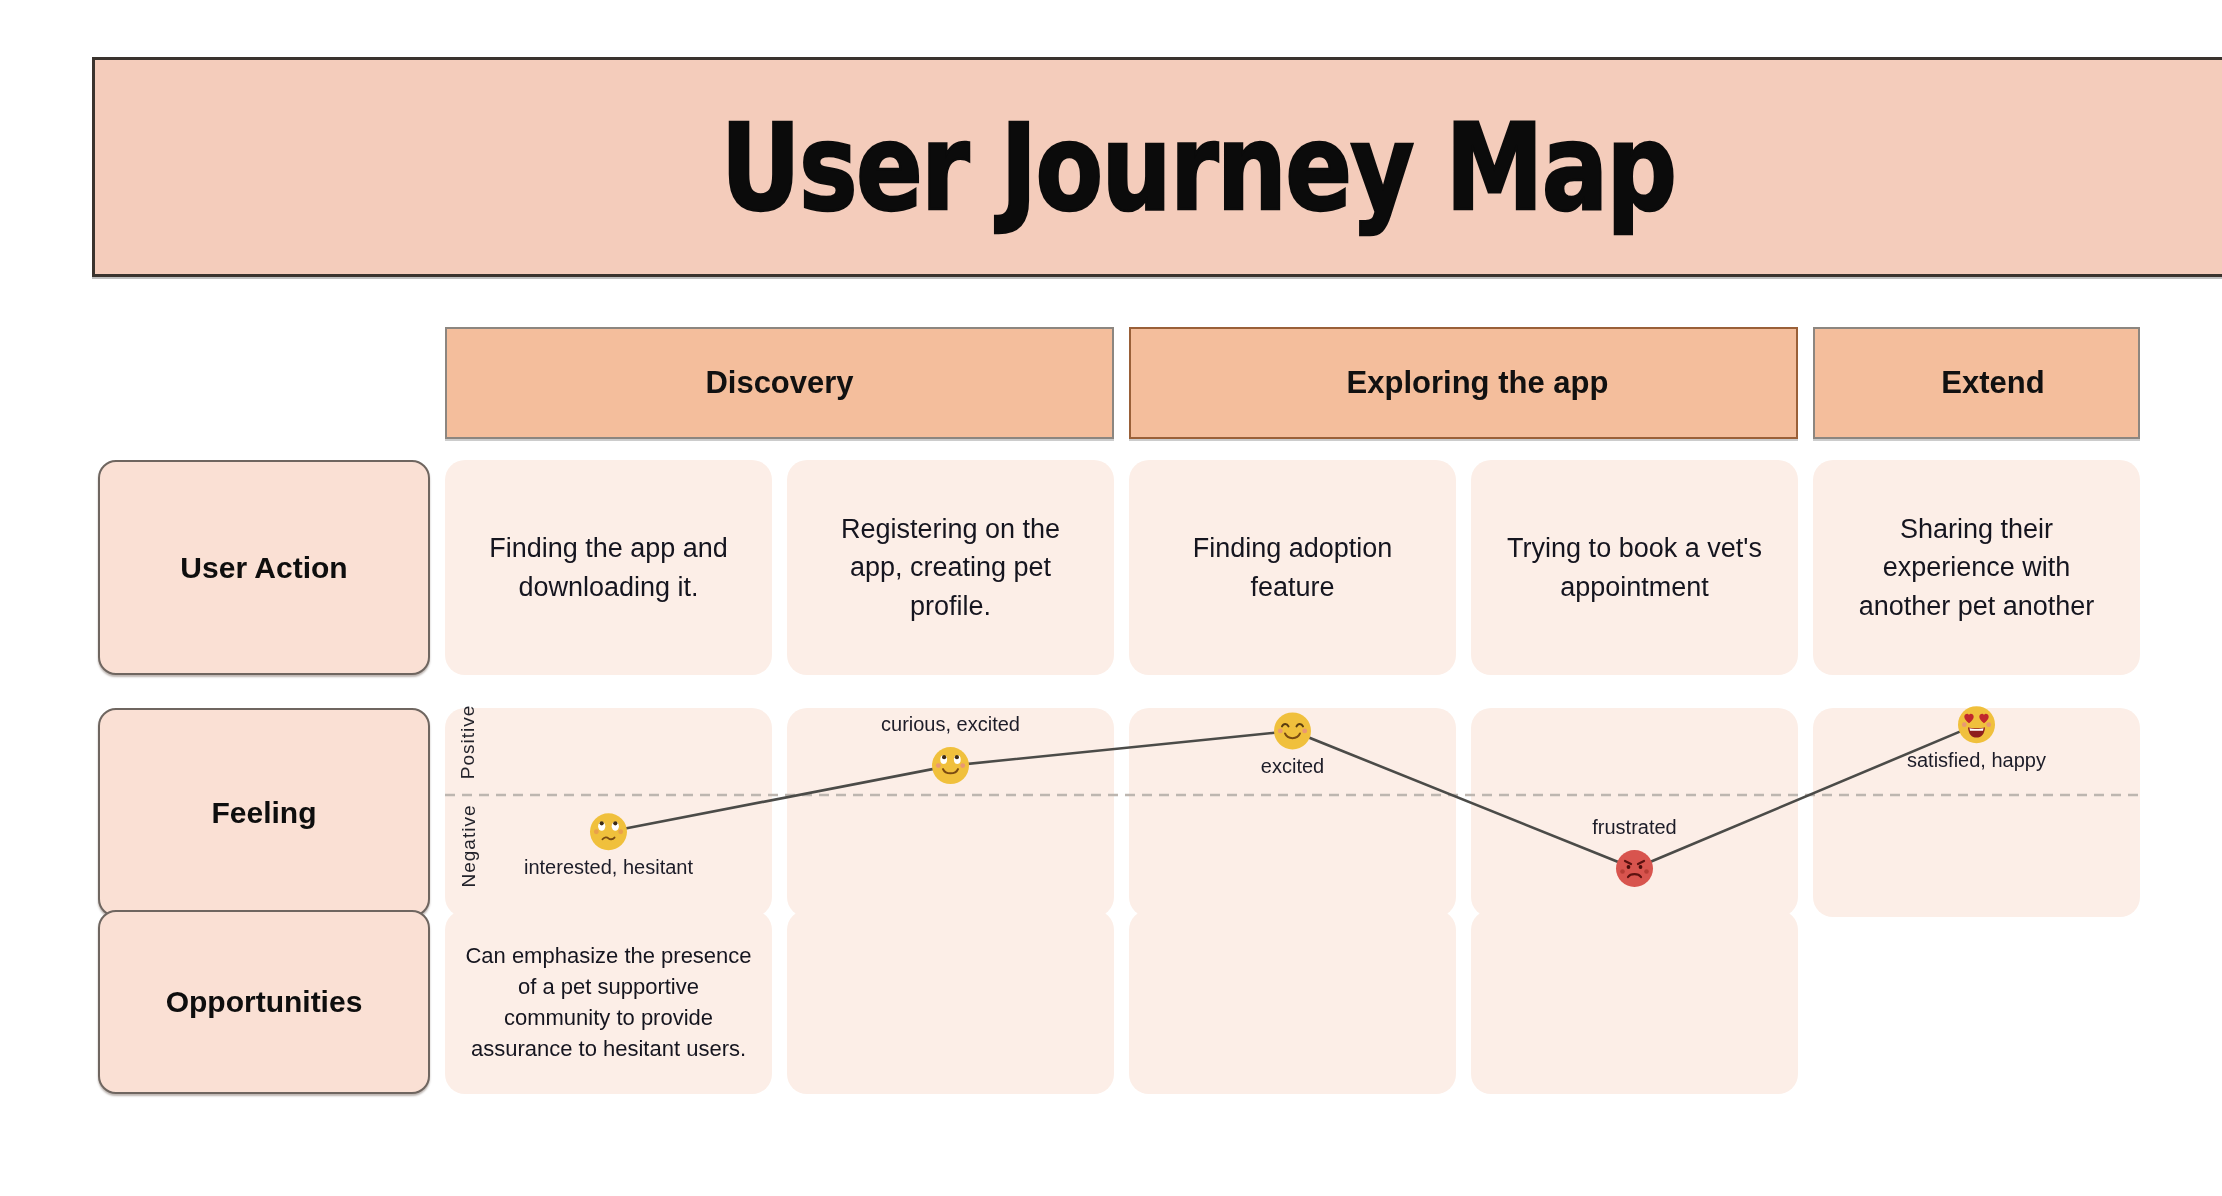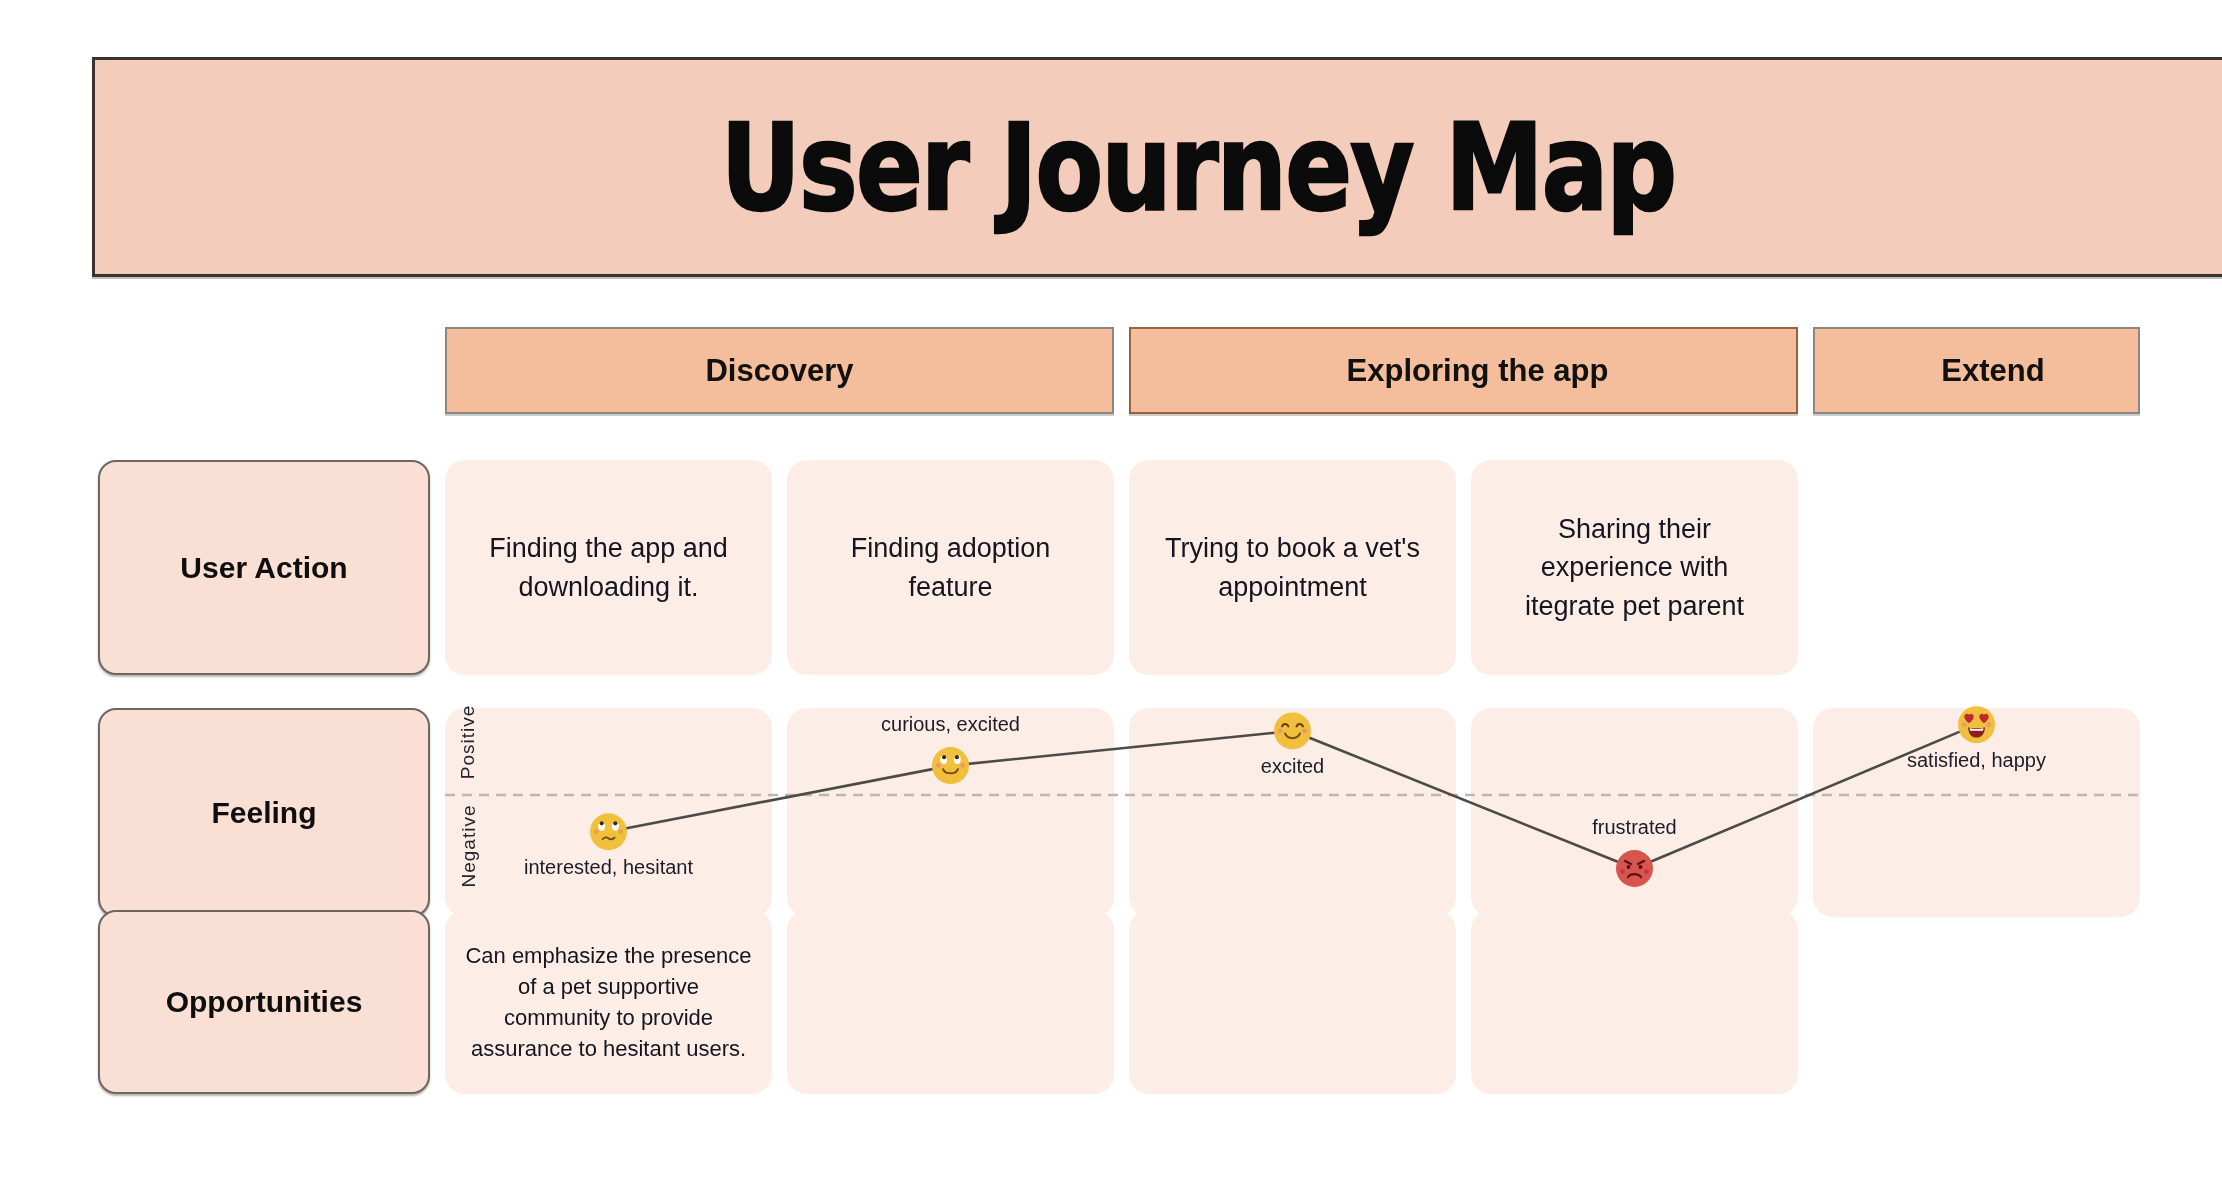--- a/index.html
+++ b/index.html
@@ -25,21 +25,21 @@
     font-weight:bold;
     font-size:120px;
     letter-spacing:-2px;
     color:#0b0b0b;
     -webkit-text-stroke:2.5px #0b0b0b;
     transform:scaleX(.82);
     white-space:nowrap;
   }
   
   .phase-row{
-    position:absolute;left:445px;top:327px;width:1695px;height:87px;
+    position:absolute;left:445px;top:327px;width:1695px;height:112px;
     display:grid;grid-template-columns:repeat(5,1fr);gap:15px;
   }
   .phase{
     background:var(--phase-bg,#F4BE9C);
     border:2.5px solid var(--phase-border,#8C8680);
     box-sizing:border-box;
     display:flex;align-items:center;justify-content:center;
     font-size:31px;font-weight:bold;color:#111;
     box-shadow:0 2px 0 rgba(0,0,0,.2);
   }
@@ -109,23 +109,24 @@
       <span>Exploring the app</span>
     </div>
     <div class="phase span-5">
       <span>Extend</span>
     </div>
   </div>
 
   <div class="grid-row" id="row-user-action">
     <div class="row-label">User Action</div>
     <div class="cell">Finding the app and downloading it.</div>
+    <div class="cell">Registering on the app, creating pet profile.</div>
     <div class="cell">Finding adoption feature</div>
     <div class="cell">Trying to book a vet's appointment</div>
-    <div class="cell">Sharing their experience with itegrate pet parent</div>
+    <div class="cell">Sharing their experience with another pet another</div>
   </div>
 
   <div class="grid-row" id="row-feeling">
     <div class="row-label">Feeling</div>
     <div class="cell"></div>
     <div class="cell"></div>
     <div class="cell"></div>
     <div class="cell"></div>
     <div class="cell"></div>
   </div>

